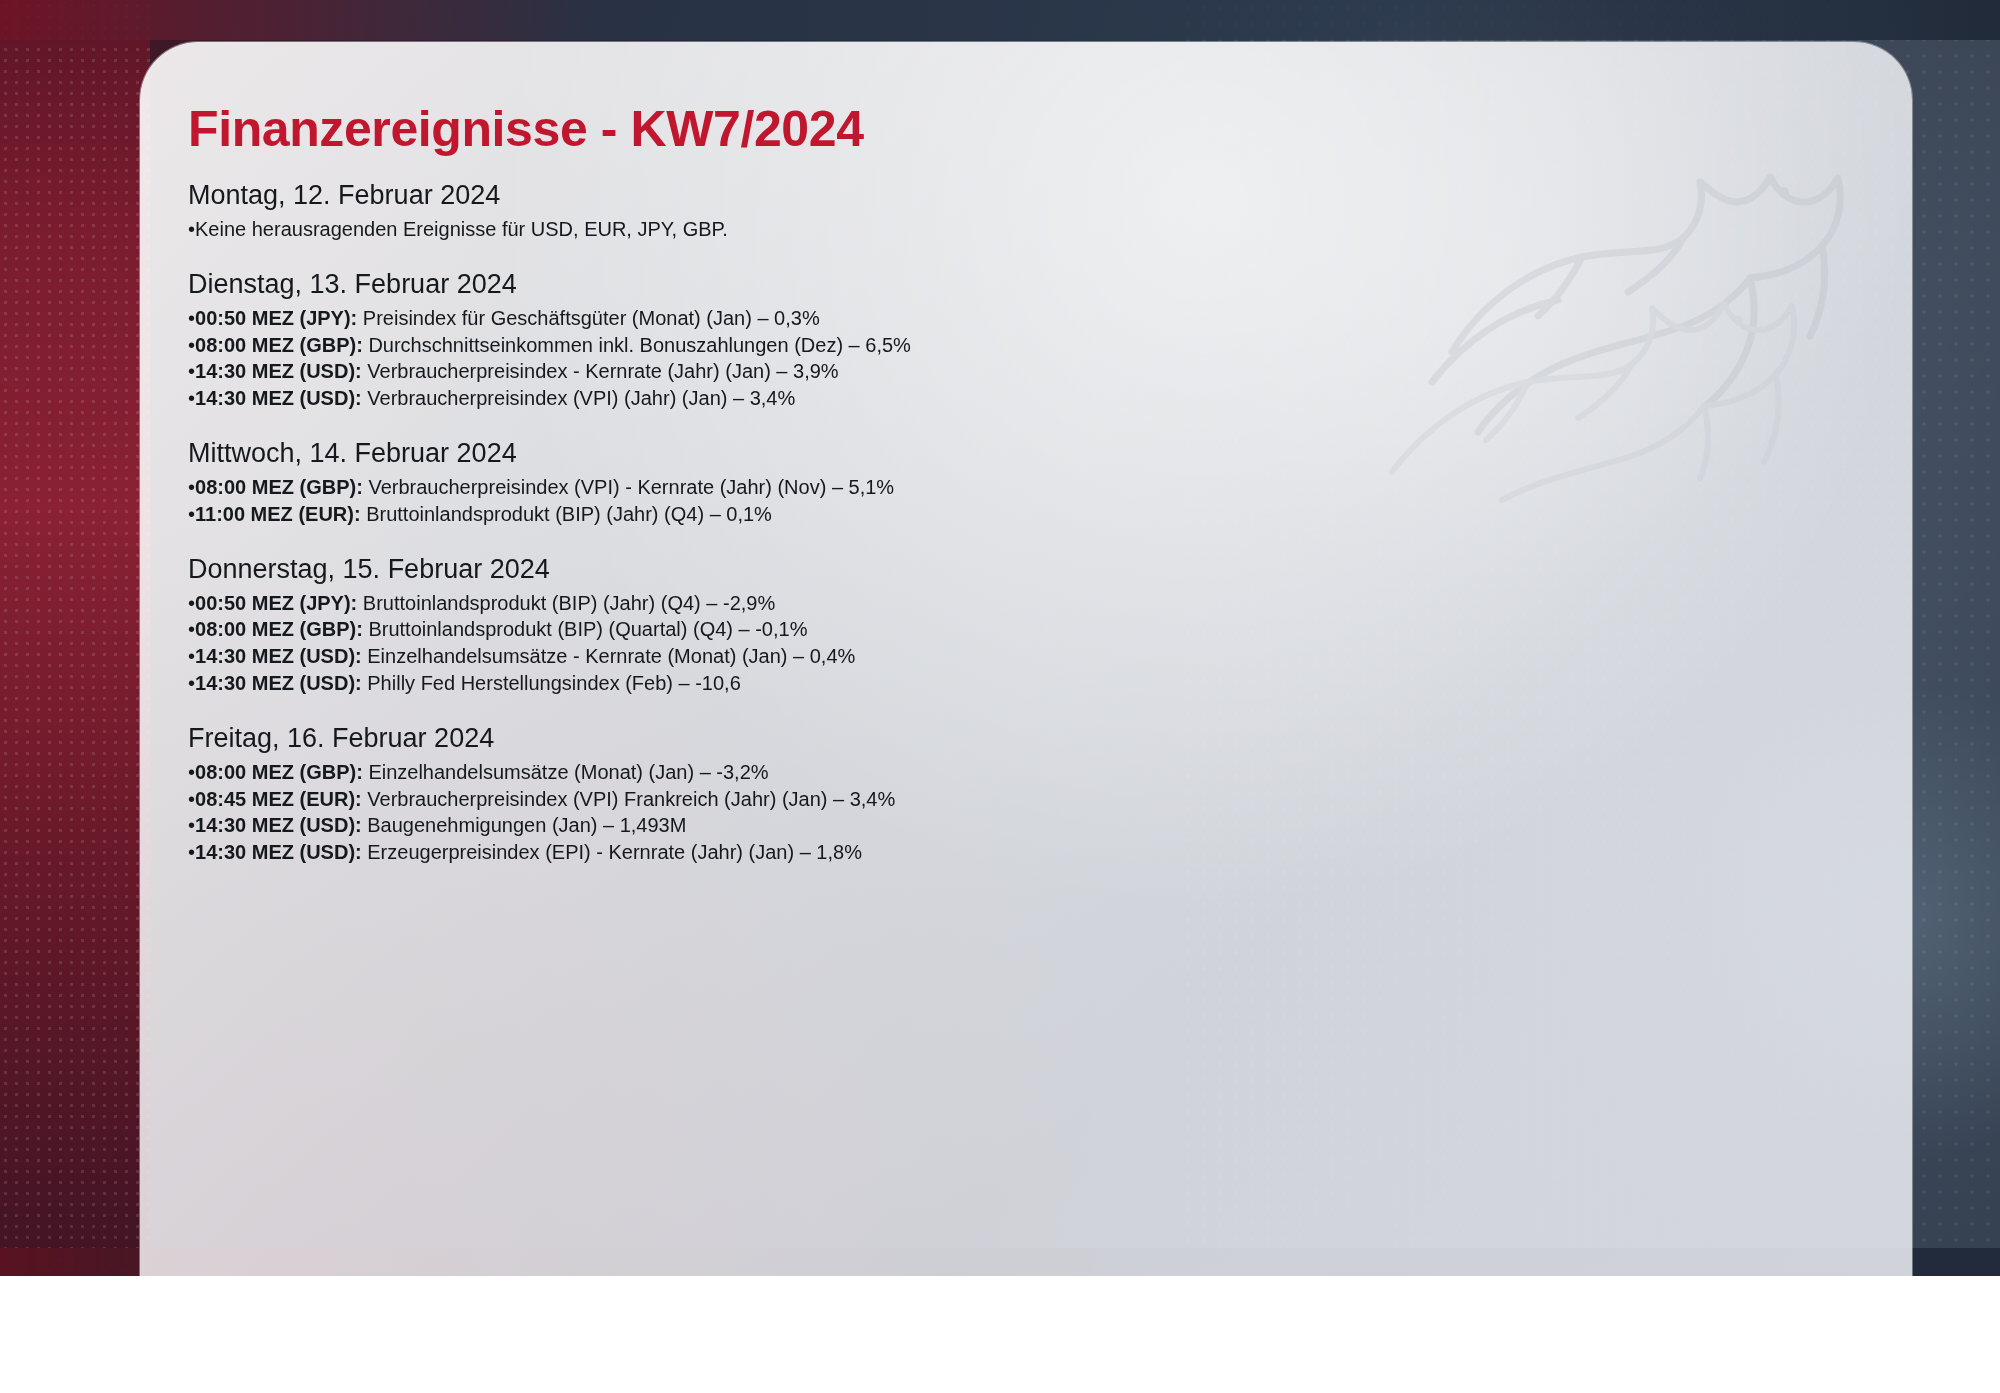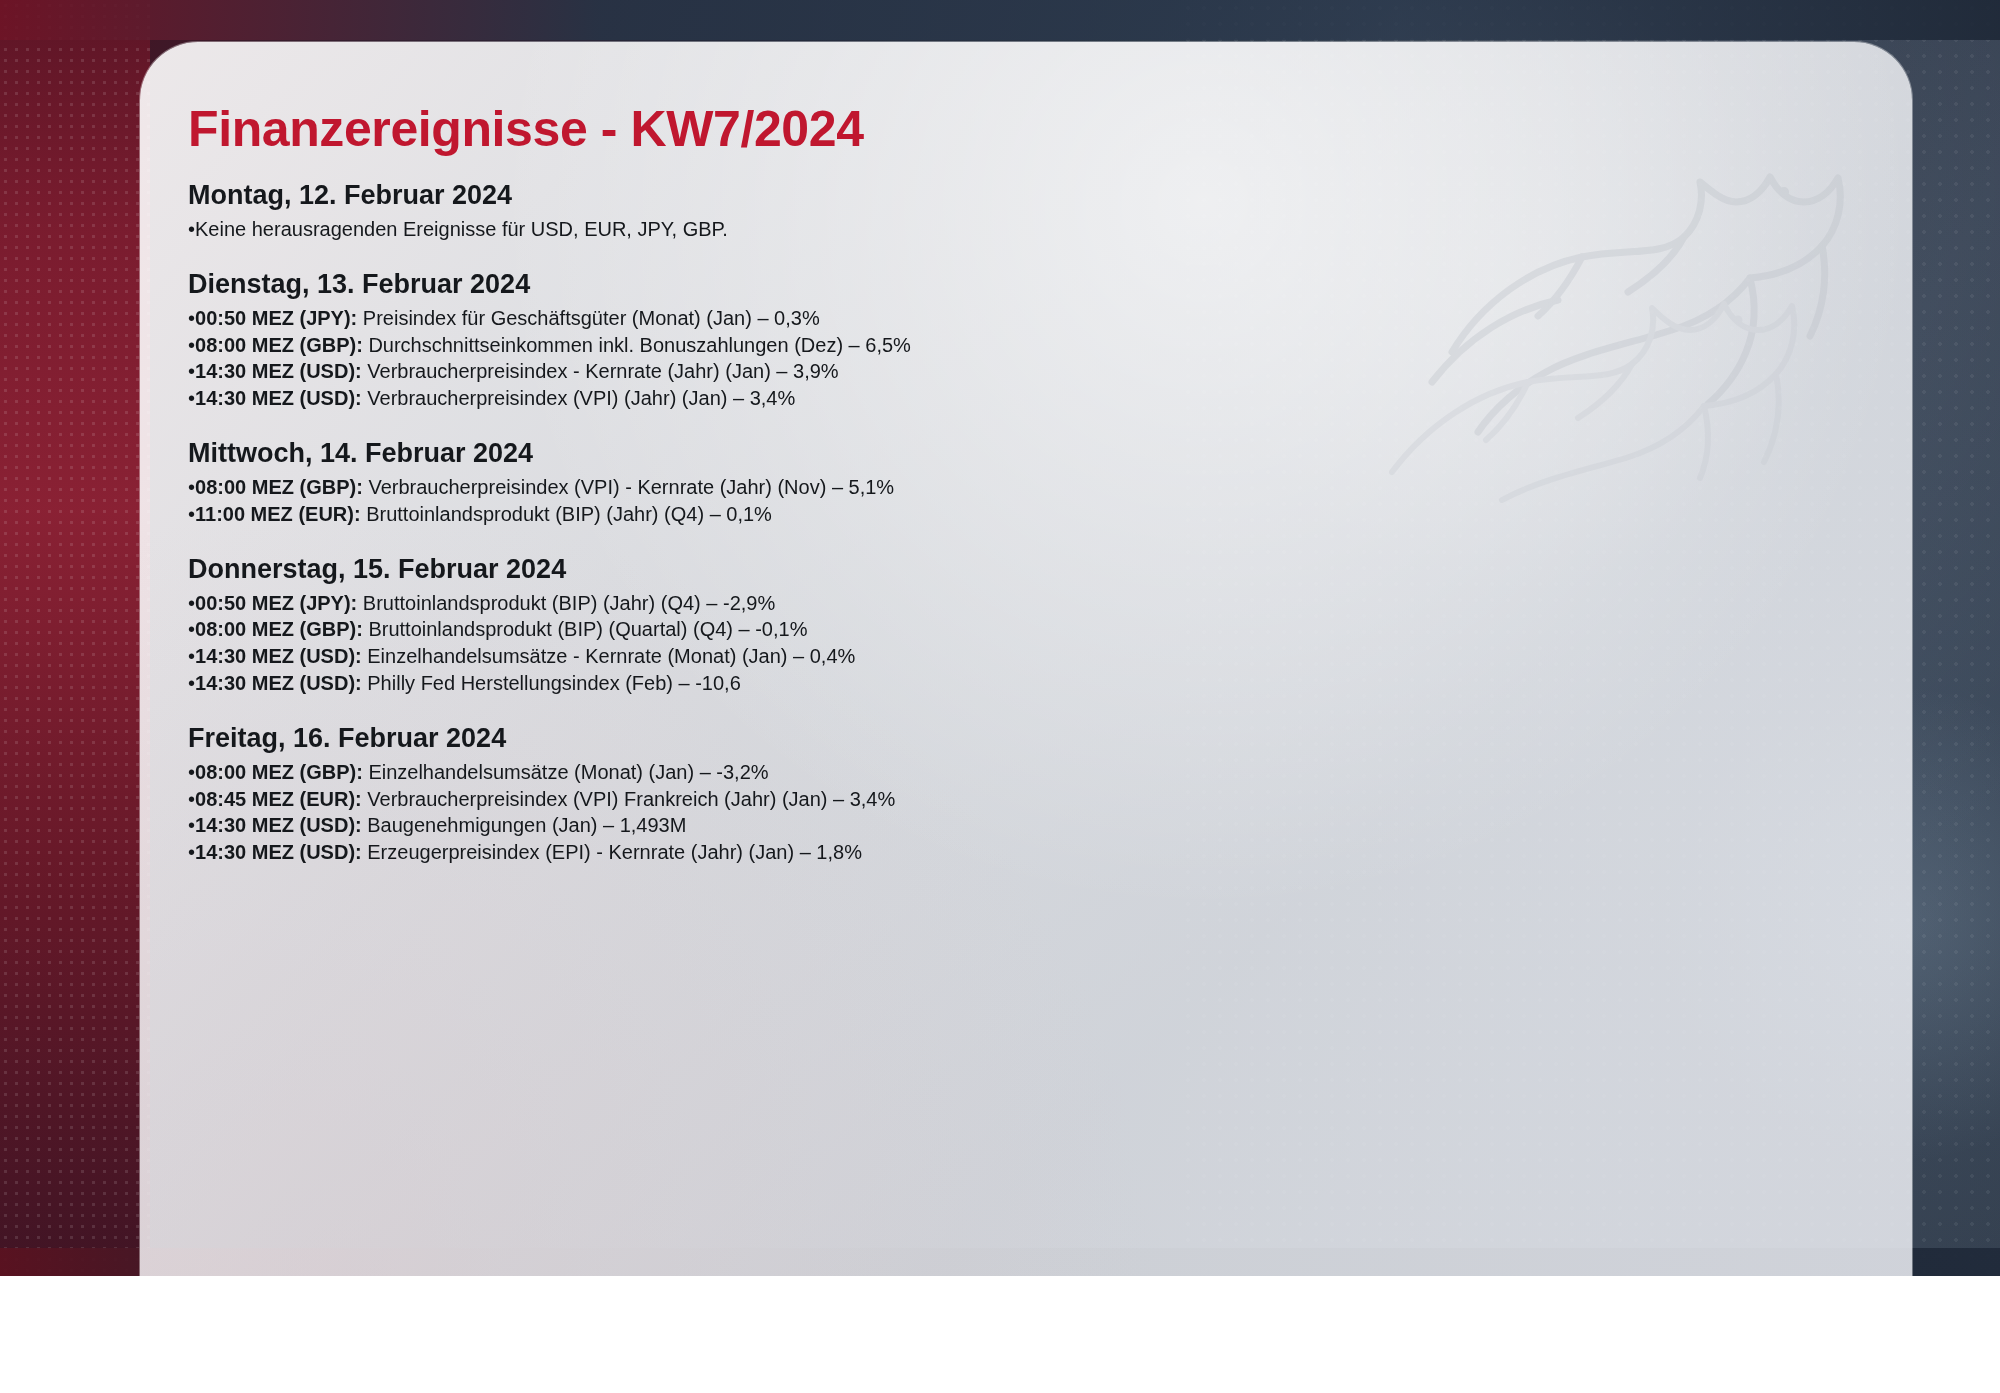--- a/index.html
+++ b/index.html
@@ -121,21 +121,21 @@
     font-size: 50px;
     font-weight: bold;
     letter-spacing: -0.4px;
     margin-bottom: 22px;
   }
 
   .day-block { margin-bottom: 26px; }
 
   .day-head {
     font-size: 27px;
-    font-weight: bold;
+    font-weight: normal;
     color: #15181c;
     margin-bottom: 5px;
   }
 
   .event {
     font-size: 20px;
     color: #15181c;
     line-height: 1.34;
     white-space: nowrap;
   }

